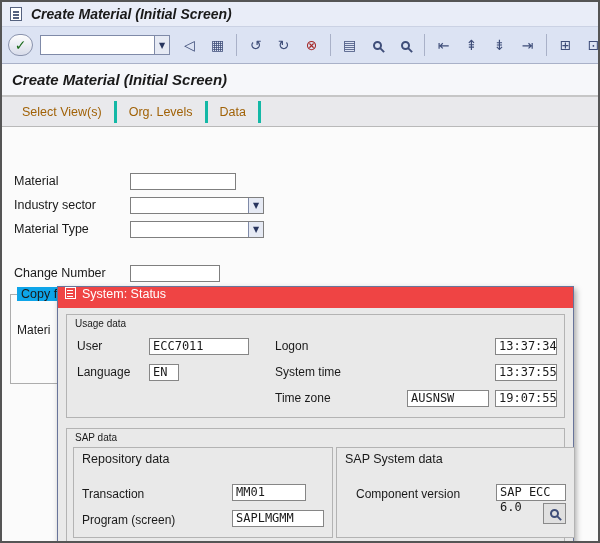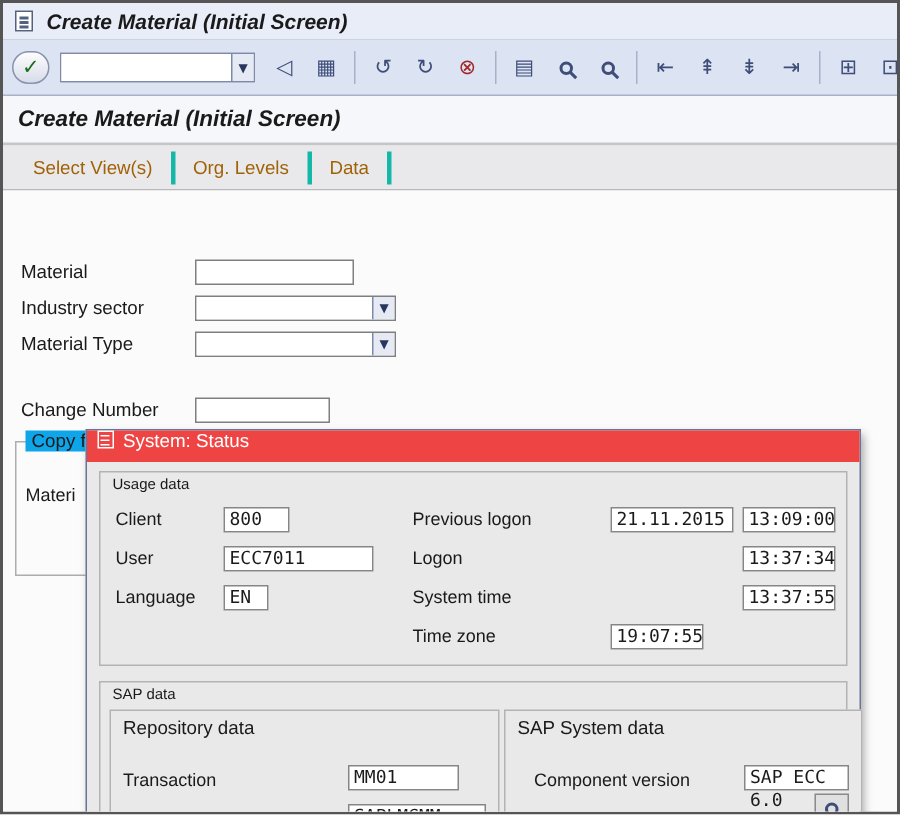--- a/index.html
+++ b/index.html
@@ -198,44 +198,38 @@
   <div class="dialog">
     <div class="dlg-title">
       <span class="dlg-icon"></span>
       <span>System: Status</span>
     </div>
     <div class="dlg-body">
 
       <div class="grp">
         <div class="grp-title">Usage data</div>
         <div class="u-row">
-          <span class="u-l1">Client</span>
-          <span class="u-slot"><span class="dfld w44">800</span></span>
-          <span class="u-l2">Previous logon</span>
-          <span class="u-date"><span class="dfld w82">21.11.2015</span></span>
-          <span class="u-time"><span class="dfld w62">13:09:00</span></span>
-        </div>
-        <div class="u-row">
           <span class="u-l1">User</span>
           <span class="u-slot"><span class="dfld w100">ECC7011</span></span>
           <span class="u-l2">Logon</span>
           <span class="u-date"></span>
           <span class="u-time"><span class="dfld w62">13:37:34</span></span>
         </div>
         <div class="u-row">
           <span class="u-l1">Language</span>
           <span class="u-slot"><span class="dfld w30">EN</span></span>
           <span class="u-l2">System time</span>
           <span class="u-date"></span>
           <span class="u-time"><span class="dfld w62">13:37:55</span></span>
         </div>
         <div class="u-row" style="margin-bottom:6px">
           <span class="u-l1"></span>
           <span class="u-slot"></span>
           <span class="u-l2">Time zone</span>
+          <span class="u-date"><span class="dfld w82">AUSNSW</span></span>
           <span class="u-time"><span class="dfld w62">19:07:55</span></span>
         </div>
       </div>
 
       <div class="grp sap">
         <div class="grp-title">SAP data</div>
         <div class="sub-wrap">
           <div class="sub">
             <div class="sub-title">Repository data</div>
             <div class="s-row">

